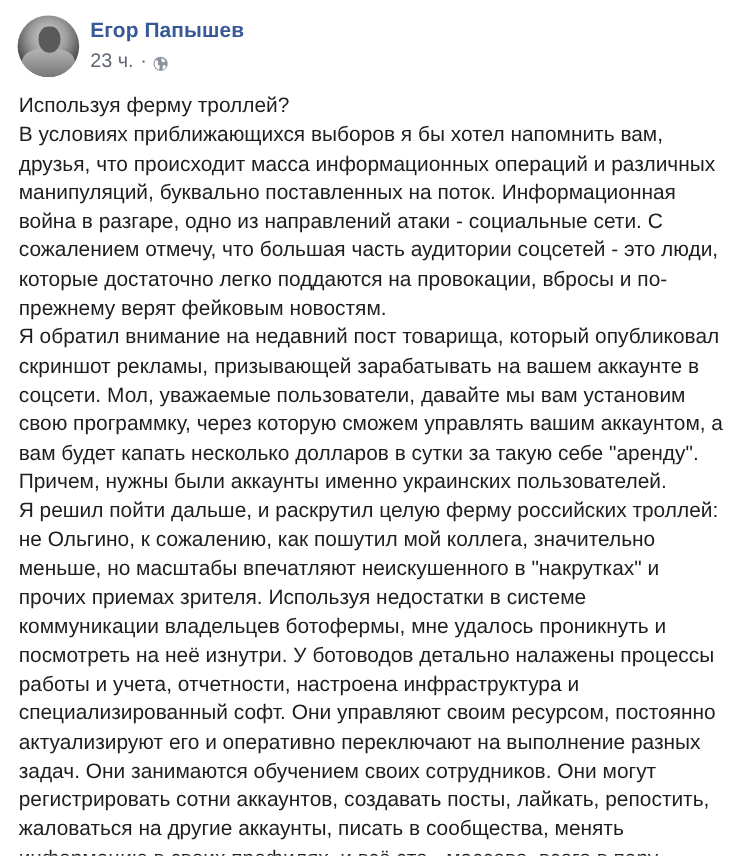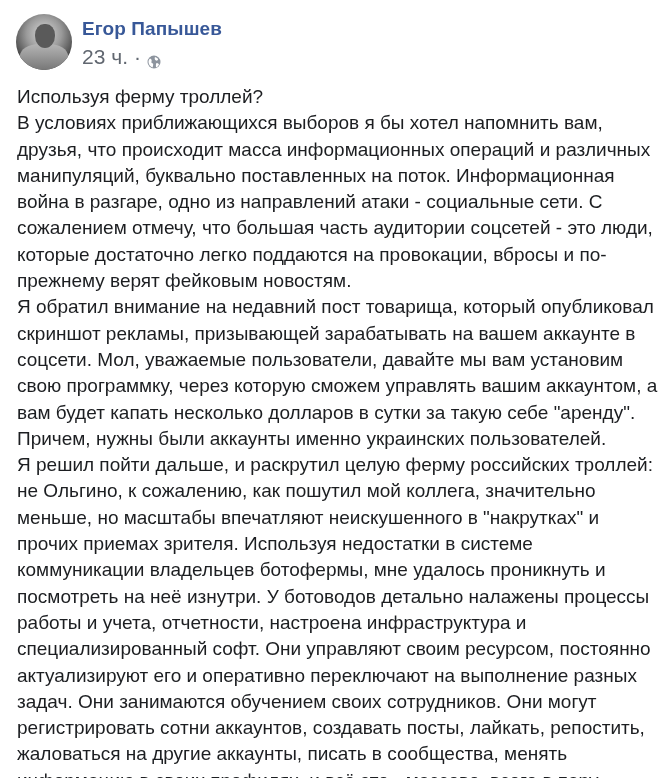--- a/index.html
+++ b/index.html
@@ -7,21 +7,21 @@
          font-family: "Liberation Sans", sans-serif; color: #1c1e21; }
   .header { position: absolute; left: 16px; top: 14px; height: 58px; display: flex; align-items: flex-start; }
   .avatar { width: 56px; height: 56px; border-radius: 50%; overflow: hidden; flex: none;
             background: radial-gradient(circle at 50% 35%, #d9d9d9 0%, #9a9a9a 38%, #4a4a4a 70%, #2a2a2a 100%); position: relative; }
   .avatar .face { position: absolute; left: 19px; top: 10px; width: 20px; height: 24px; border-radius: 45% 45% 50% 50%;
                   background: #5a5a5a; }
   .avatar .body { position: absolute; left: 4px; top: 30px; width: 48px; height: 30px; border-radius: 40% 40% 0 0;
                   background: linear-gradient(#b5b5b5, #6e6e6e); }
   .meta { margin-left: 10px; padding-top: 4px; }
   .author { font-size: 19px; font-weight: bold; color: #385898; line-height: 22px; letter-spacing: 0.1px; }
-  .subline { display: flex; align-items: center; margin-top: 5px; font-size: 21px; color: #616770; }
+  .subline { display: flex; align-items: center; margin-top: 5px; font-size: 18px; color: #616770; }
   .dot { margin: 0 6px; }
   .globe { width: 14px; height: 14px; display: inline-block; }
   .post { position: absolute; left: 17px; top: 84px; width: 648px; font-size: 19px; line-height: 26.3px; }
   .post p { margin: 0; white-space: pre-line; }
 </style>
 </head>
 <body>
 
 <div class="header">
   <div class="avatar">

